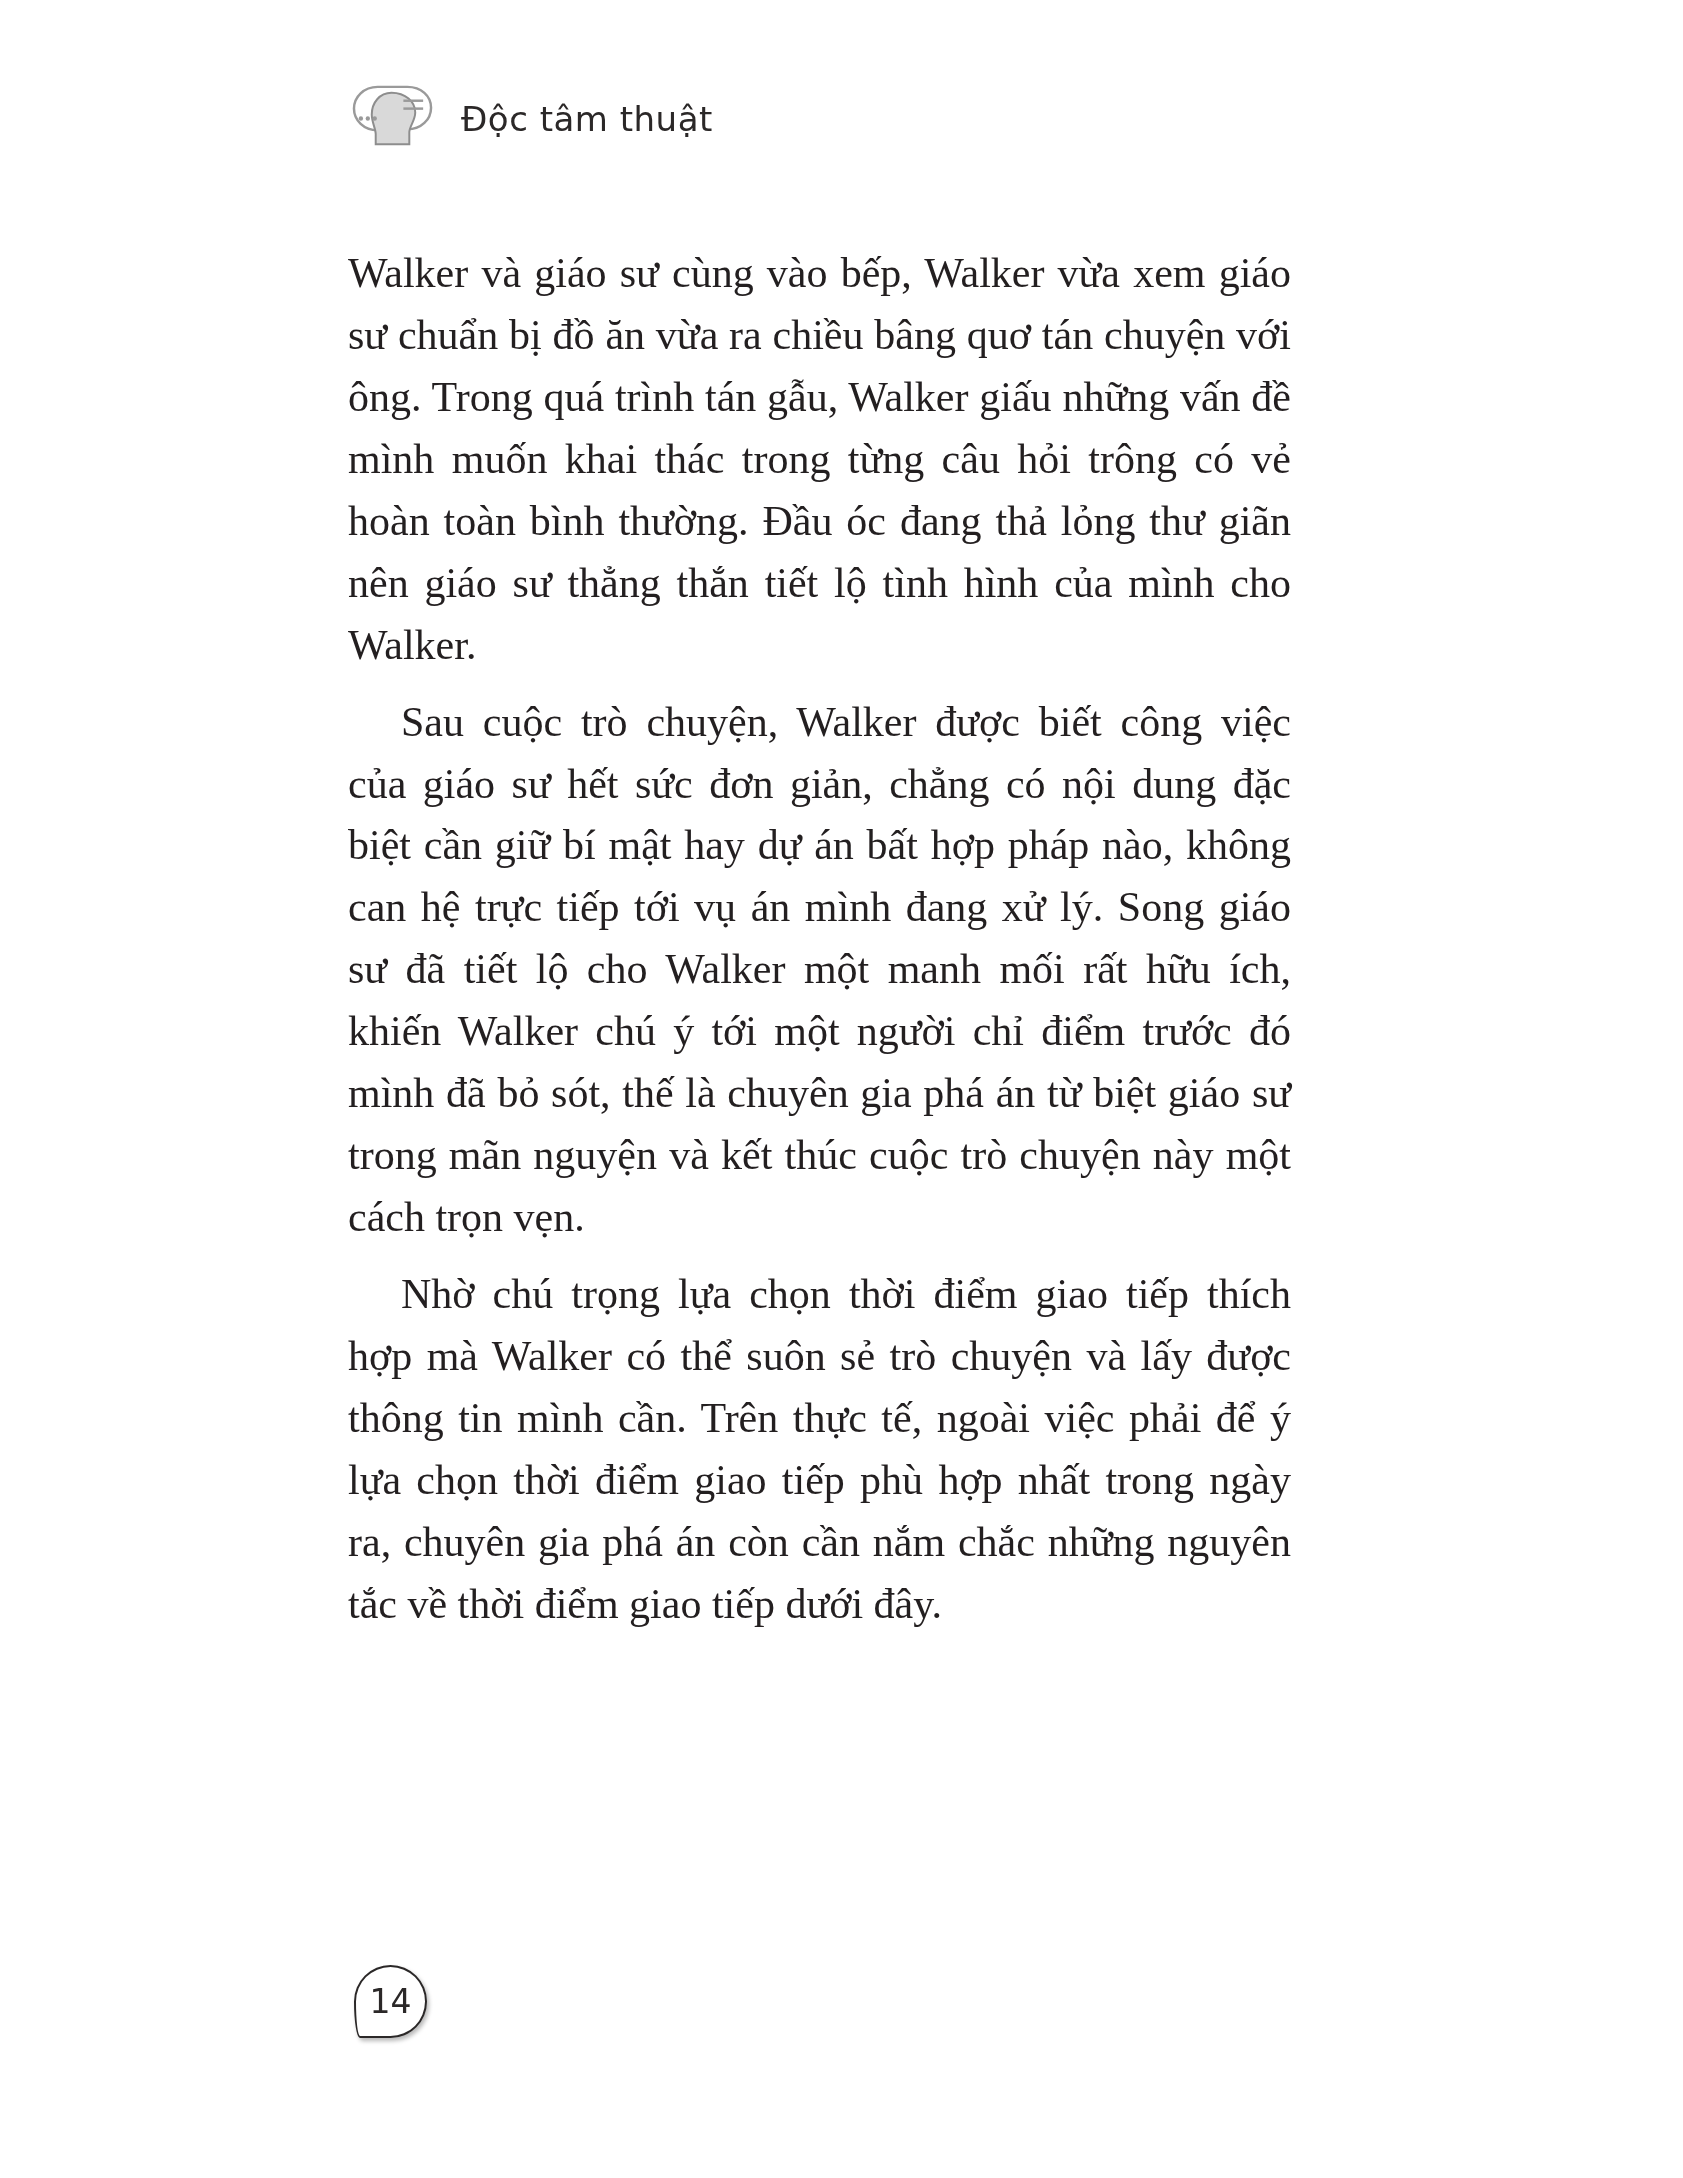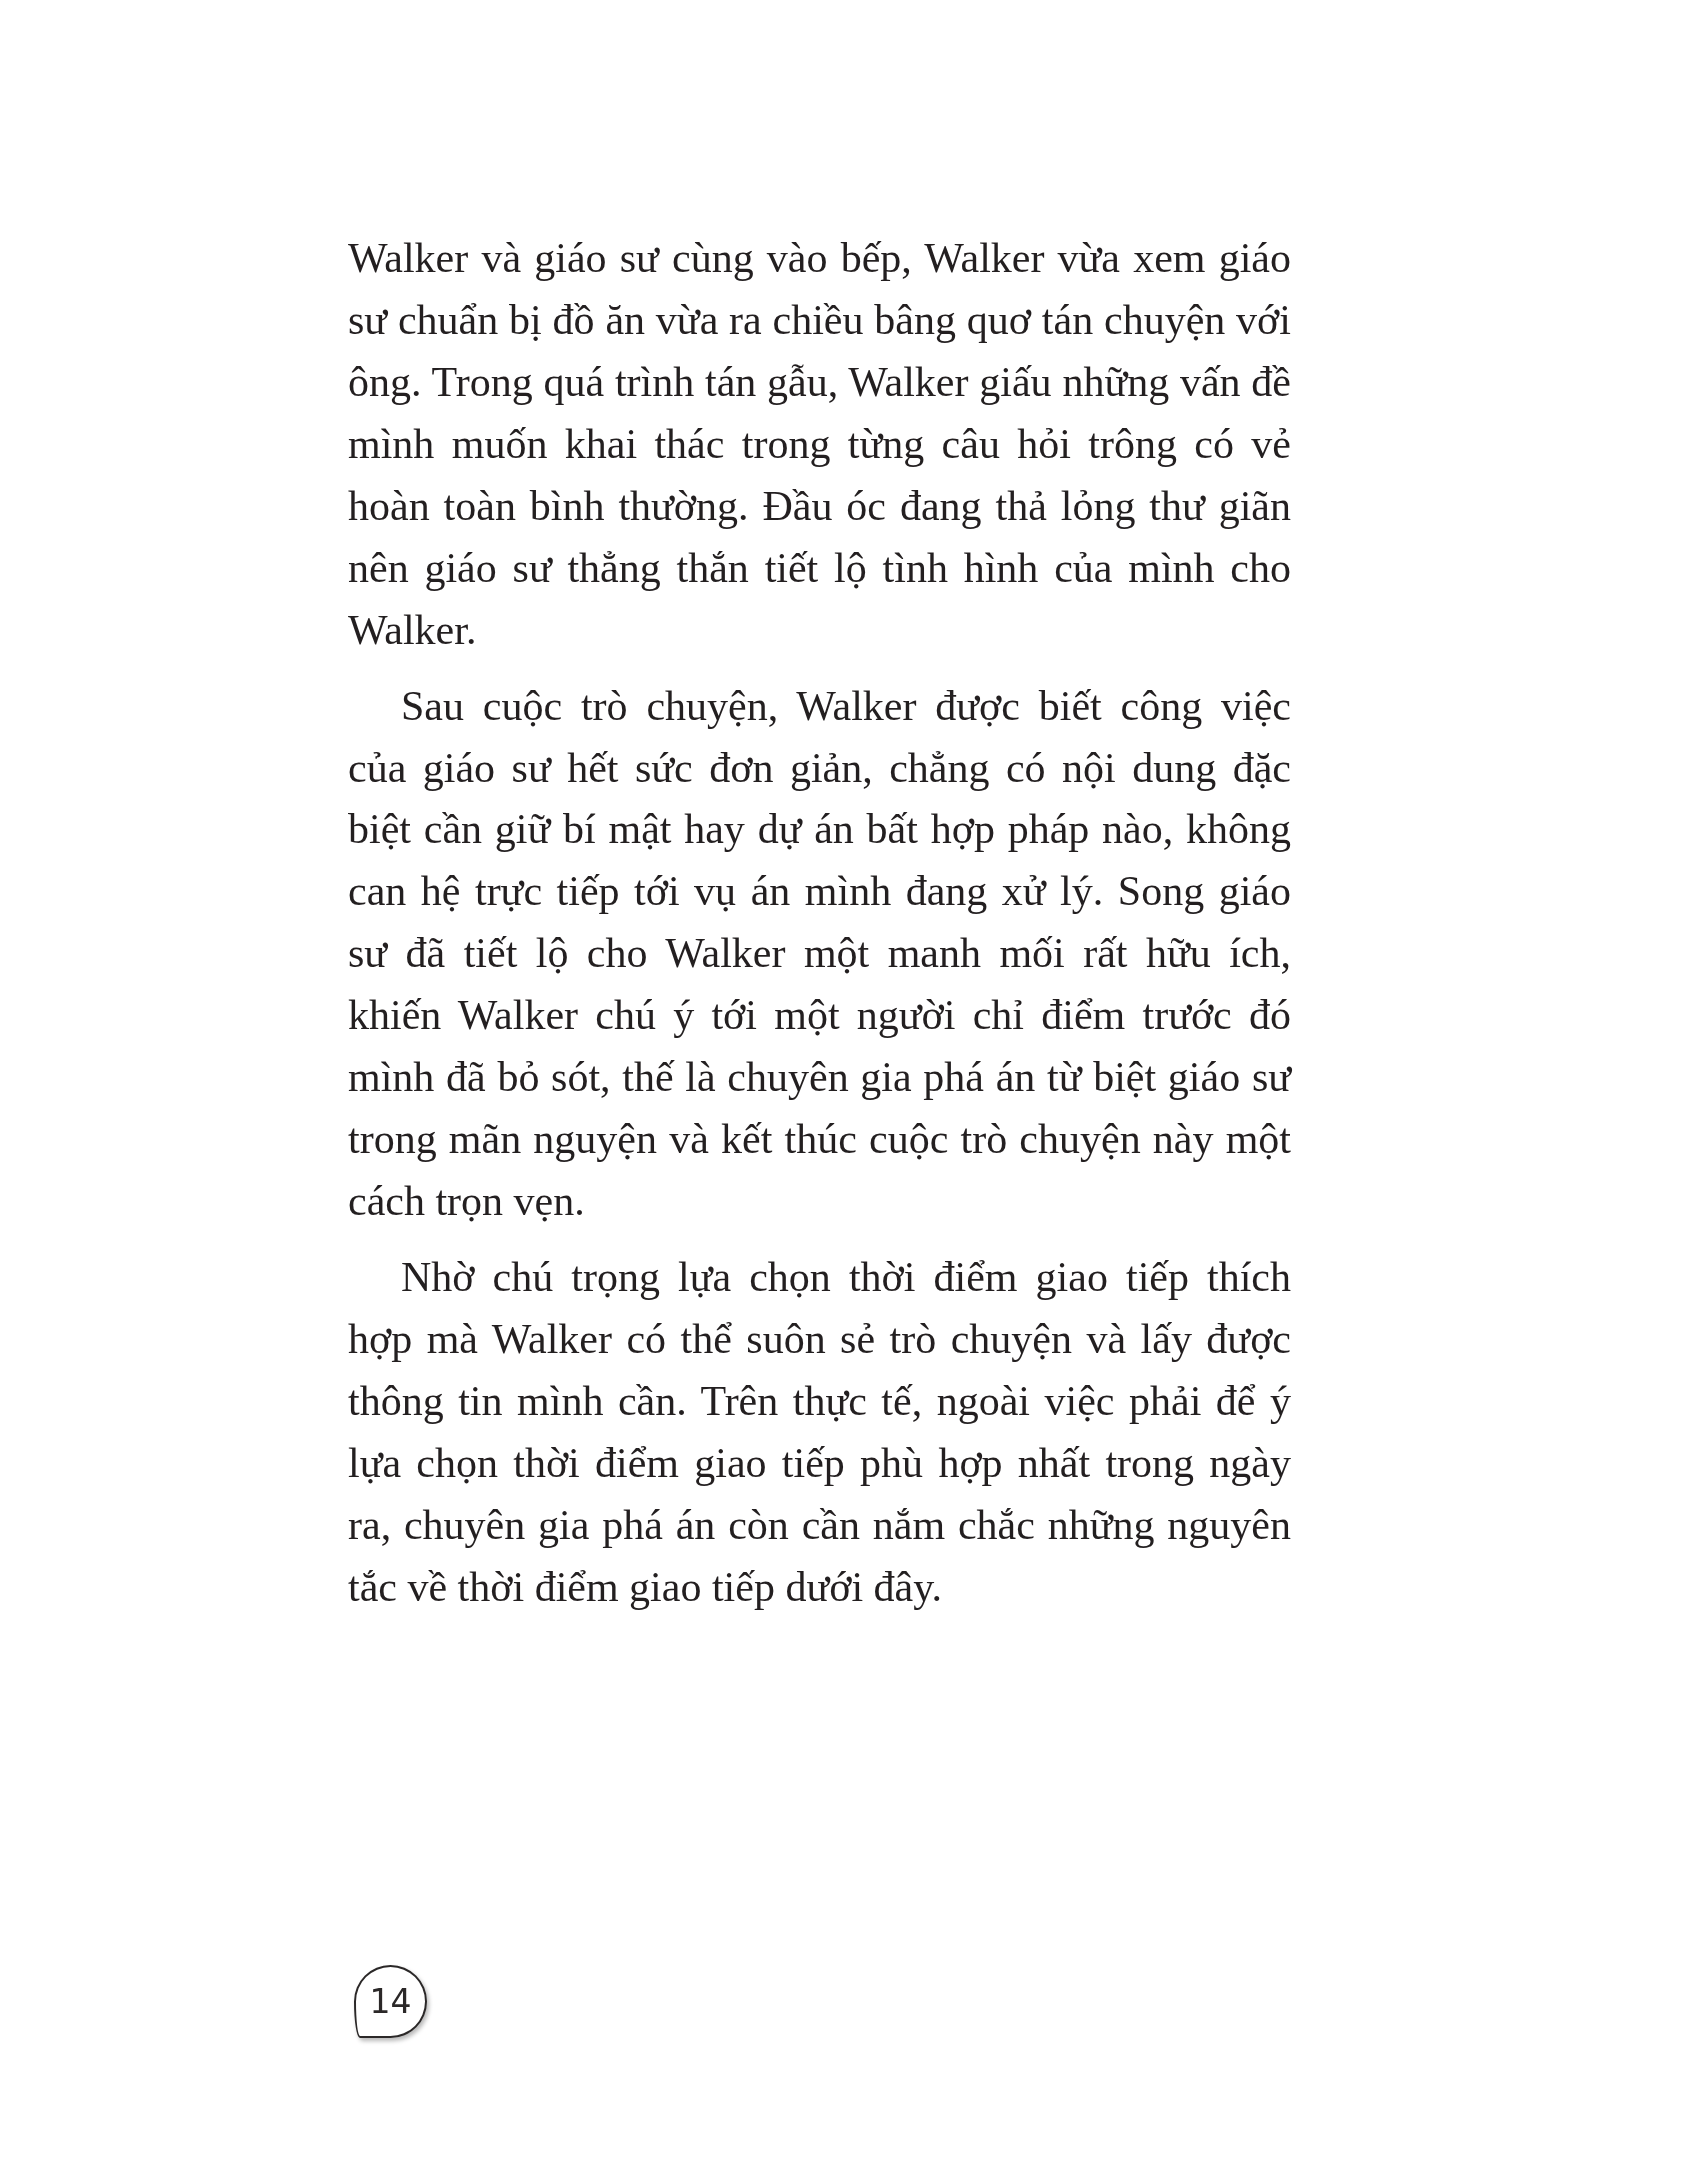--- a/index.html
+++ b/index.html
@@ -51,21 +51,21 @@
     position: absolute;
     left: 348px;
     top: 228px;
     width: 943px;
   }
   .para {
     font-size: 42px;
     line-height: 1.475;
     text-align: justify;
     text-justify: inter-word;
-    margin: 0 0 14px 0;
+    margin: 15px 0 14px 0;
     color: #231f20;
     -webkit-hyphens: none;
     hyphens: none;
   }
   .para.indent {
     text-indent: 53px;
   }
 
   
   .folio {
@@ -99,20 +99,38 @@
     font-family: "DejaVu Sans", sans-serif;
     font-size: 33px;
     color: #2b2828;
   }
 </style>
 </head>
 <body>
 
 <div class="page">
 
+  <div class="header">
+    <span class="header-icon">
+      <svg width="91" height="83" viewBox="0 0 92 84" xmlns="http://www.w3.org/2000/svg">
+
+        <path d="M30 10 C16 10 6 20 6 32 C6 44 16 54 30 54 L30 64 L41 53 L60 53 C74 53 84 43 84 31 C84 19 74 10 60 10 Z" fill="none" stroke="#9a9a9a" stroke-width="2.5"></path>
+
+        <path d="M44 16 C32 16 24 26 24 38 C24 46 28 52 28 58 L28 68 L62 68 L62 56 C62 50 68 44 68 36 C68 25 58 16 44 16 Z" fill="#d9d9d9" stroke="#8d8d8d" stroke-width="2"></path>
+
+        <circle cx="13" cy="42" r="2.2" fill="#9a9a9a"></circle>
+        <circle cx="20" cy="42" r="2.2" fill="#9a9a9a"></circle>
+        <circle cx="27" cy="42" r="2.2" fill="#9a9a9a"></circle>
+
+        <line x1="56" y1="24" x2="76" y2="24" stroke="#9a9a9a" stroke-width="2.5"></line>
+        <line x1="56" y1="32" x2="76" y2="32" stroke="#9a9a9a" stroke-width="2.5"></line>
+      </svg>
+    </span>
+    <span class="header-title">Độc tâm thuật</span>
+  </div>
 
   <div class="content">
     <p class="para">Walker và giáo sư cùng vào bếp, Walker vừa xem giáo sư chuẩn bị đồ ăn vừa ra chiều bâng quơ tán chuyện với ông. Trong quá trình tán gẫu, Walker giấu những vấn đề mình muốn khai thác trong từng câu hỏi trông có vẻ hoàn toàn bình thường. Đầu óc đang thả lỏng thư giãn nên giáo sư thẳng thắn tiết lộ tình hình của mình cho Walker.</p>
     <p class="para indent">Sau cuộc trò chuyện, Walker được biết công việc của giáo sư hết sức đơn giản, chẳng có nội dung đặc biệt cần giữ bí mật hay dự án bất hợp pháp nào, không can hệ trực tiếp tới vụ án mình đang xử lý. Song giáo sư đã tiết lộ cho Walker một manh mối rất hữu ích, khiến Walker chú ý tới một người chỉ điểm trước đó mình đã bỏ sót, thế là chuyên gia phá án từ biệt giáo sư trong mãn nguyện và kết thúc cuộc trò chuyện này một cách trọn vẹn.</p>
     <p class="para indent">Nhờ chú trọng lựa chọn thời điểm giao tiếp thích hợp mà Walker có thể suôn sẻ trò chuyện và lấy được thông tin mình cần. Trên thực tế, ngoài việc phải để ý lựa chọn thời điểm giao tiếp phù hợp nhất trong ngày ra, chuyên gia phá án còn cần nắm chắc những nguyên tắc về thời điểm giao tiếp dưới đây.</p>
   </div>
 
   <div class="folio">
     <div class="folio-circle"></div>
     <div class="folio-num">14</div>

